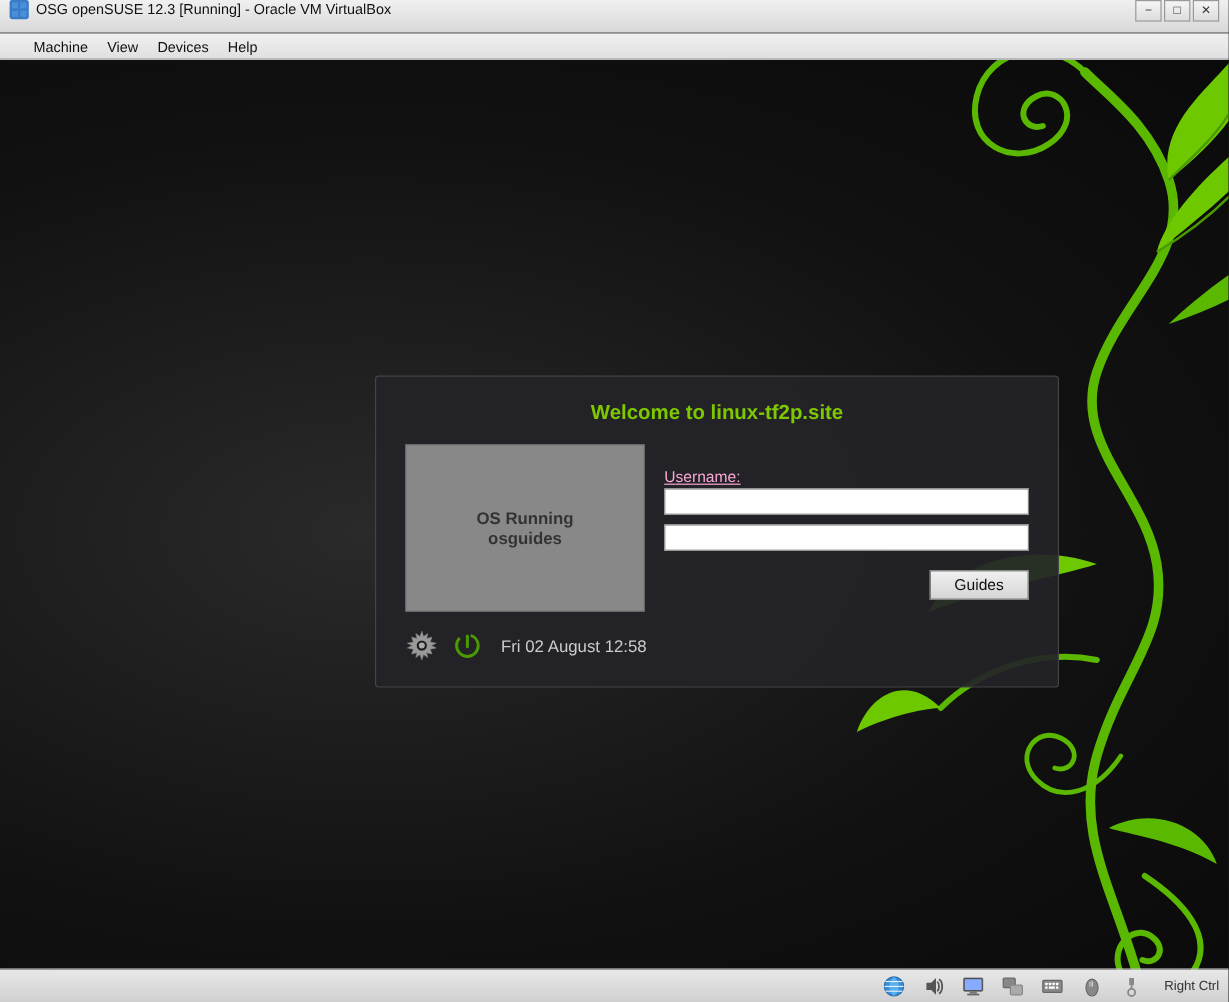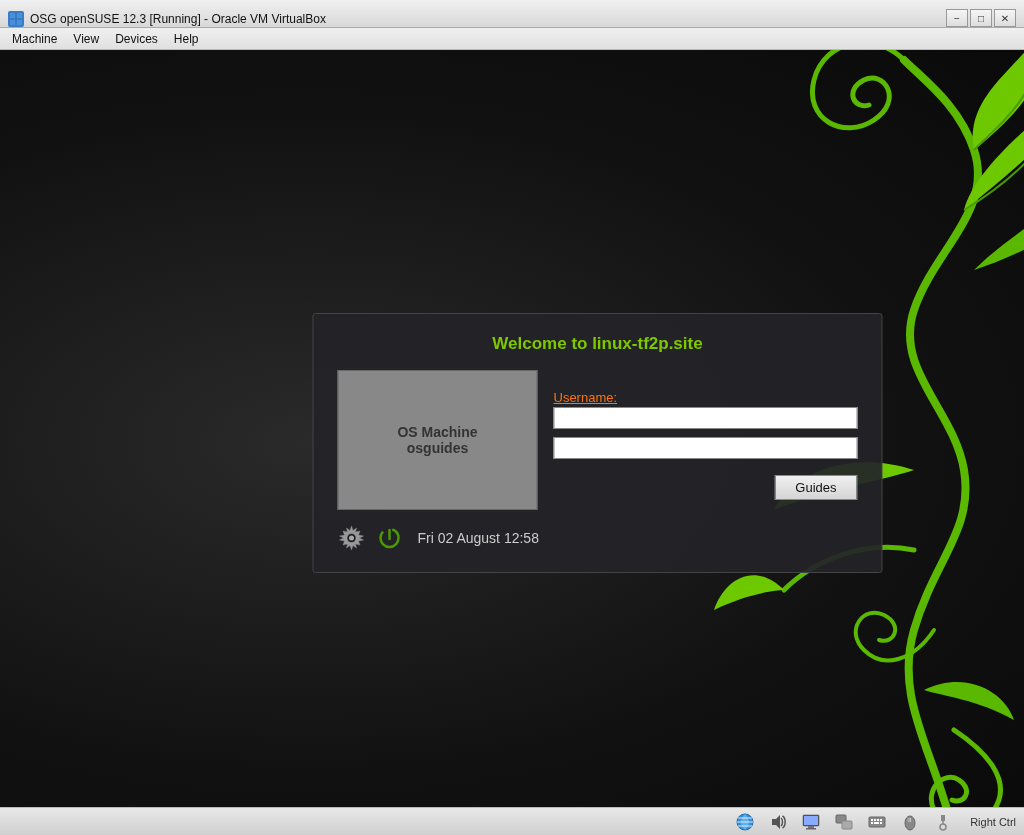--- a/index.html
+++ b/index.html
@@ -3,21 +3,21 @@
   <meta charset="utf-8">
   <style>
     * { margin: 0; padding: 0; box-sizing: border-box; }
     body { width: 1024px; height: 835px; overflow: hidden; font-family: 'Segoe UI', Tahoma, sans-serif; background: #1c1c1c; }
 
     
     .title-bar {
       background: linear-gradient(to bottom, #f0f0f0, #d8d8d8);
       height: 28px;
       display: flex;
-      align-items: flex-end;
+      align-items: flex-start;
       justify-content: space-between;
       padding: 0 8px;
       border-bottom: 1px solid #aaa;
     }
     .title-bar-left {
       display: flex;
       align-items: center;
       gap: 6px;
     }
     .title-bar-icon {
@@ -46,21 +46,21 @@
       display: flex; align-items: center; justify-content: center;
       color: #333;
     }
 
     
     .menu-bar {
       background: linear-gradient(to bottom, #f0f0f0, #e0e0e0);
       height: 22px;
       display: flex;
       align-items: center;
-      padding: 0 4px;
+      padding: 0 20px;
       border-bottom: 1px solid #bbb;
     }
     .menu-item {
       padding: 2px 8px;
       font-size: 12px;
       color: #111;
       cursor: pointer;
     }
 
     
@@ -136,21 +136,21 @@
     
     .login-form {
       flex: 1;
       display: flex;
       flex-direction: column;
       gap: 8px;
       padding-top: 20px;
     }
 
     .field-label {
-      color: #f97316;
+      color: #f9a8d4;
       font-size: 13px;
       margin-bottom: 2px;
     }
 
     .field-label span {
       text-decoration: underline;
     }
 
     .text-input {
       width: 100%;
@@ -300,21 +300,21 @@
     <circle cx="700" cy="528" r="12" fill="#2a4a1a" opacity="0.5"></circle>
     <path d="M 640 545 C 620 560 610 555 615 545" stroke="#2a4a1a" stroke-width="4" fill="none" opacity="0.5"></path>
   </svg>
 
   <div class="login-dialog">
     <div class="dialog-title">Welcome to linux-tf2p.site</div>
 
     <div class="dialog-body">
 
       <div class="user-avatar-area">
-        <div>OS Machine</div>
+        <div>OS Running</div>
         <div>osguides</div>
       </div>
 
       <div class="login-form">
         <div>
           <div class="field-label">
             <span>U</span><span>sername:</span>
           </div>
           <input class="text-input" type="text" value="" style="">
         </div>

